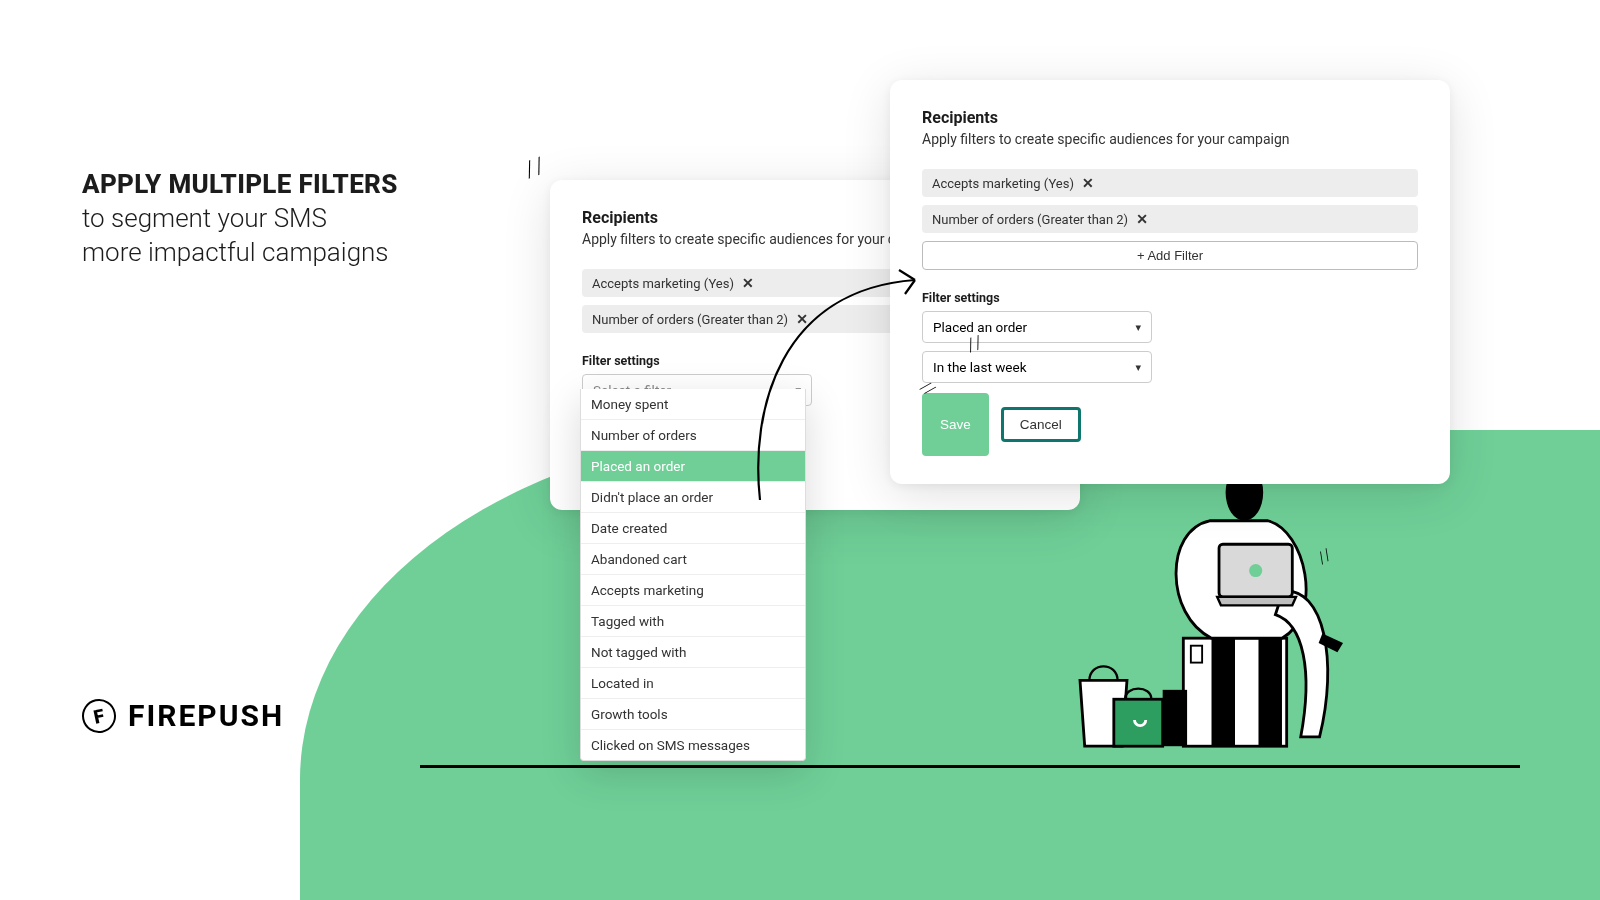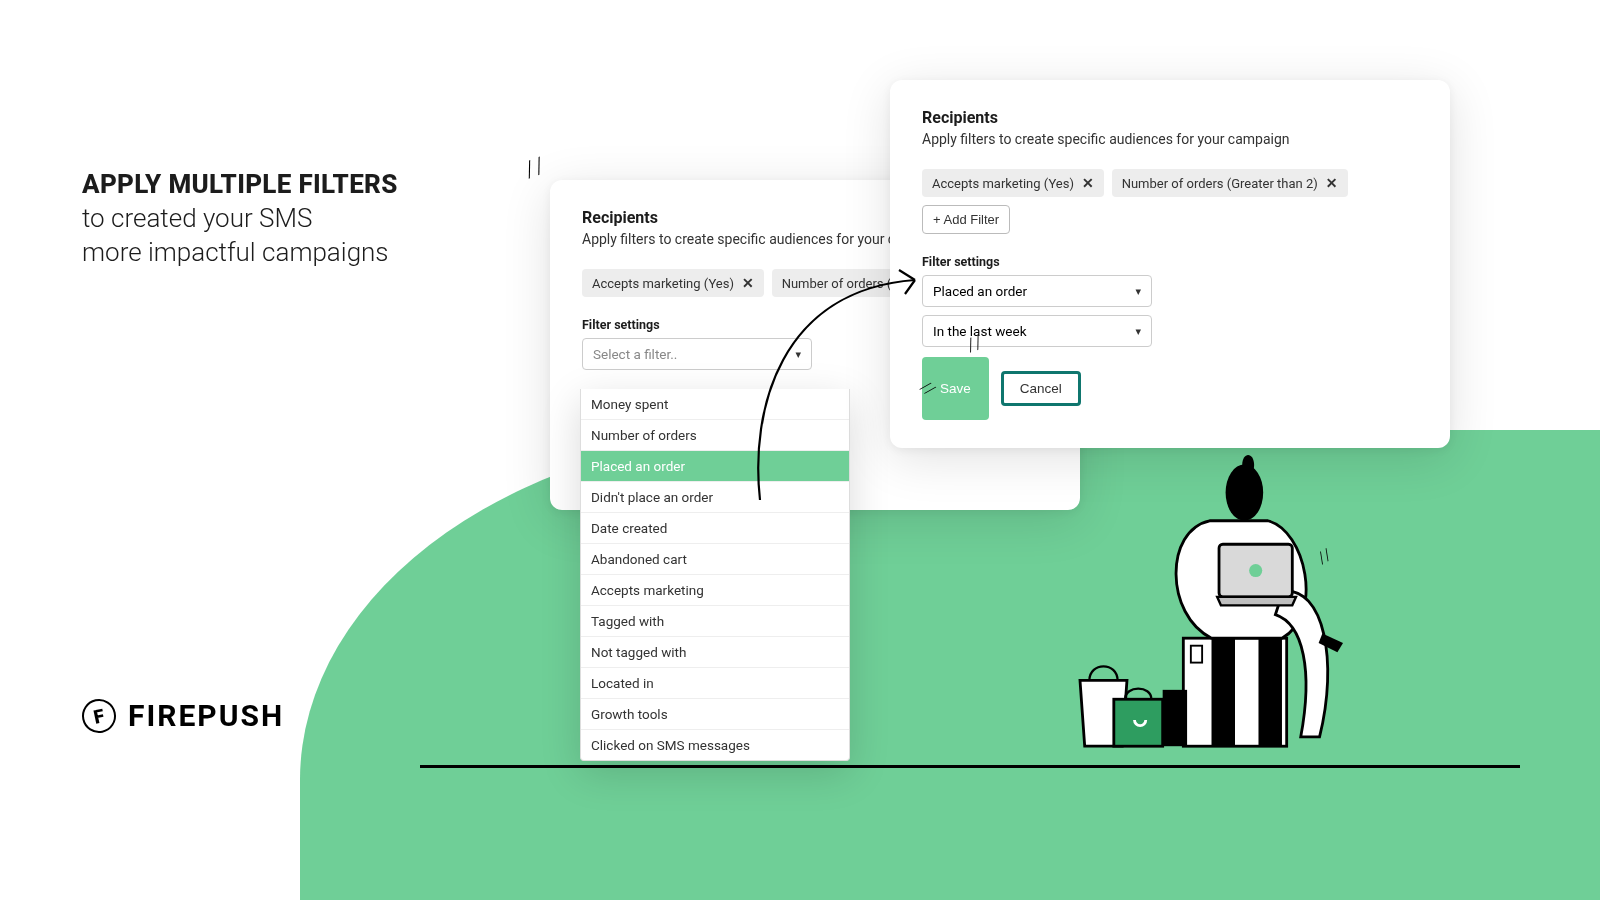--- a/index.html
+++ b/index.html
@@ -72,21 +72,21 @@
     font-size: 16px;
     font-weight: 700;
     color: #1c1c1c;
     margin-bottom: 4px;
   }
   .card .desc {
     font-size: 14px;
     color: #333;
     margin-bottom: 22px;
   }
-  .chips { display: flex; flex-wrap: wrap; gap: 8px; margin-bottom: 20px; }
+  .chips { display: flex; flex-wrap: wrap; gap: 8px; margin-bottom: 20px; flex-direction: column; }
   .chip {
     background: #ededed;
     border-radius: 4px;
     padding: 6px 10px;
     font-size: 13px;
     color: #333;
     display: inline-flex; align-items: center; gap: 8px;
   }
   .chip .x {
     font-weight: 600;
@@ -156,21 +156,21 @@
   .card-front {
     left: 890px; top: 80px;
     width: 560px;
     z-index: 4;
   }
 
   
   .dropdown {
     position: absolute;
     left: 580px; top: 389px;
-    width: 270px;
+    width: 226px;
     background: #fff;
     border: 1px solid #ddd;
     border-top: none;
     border-radius: 0 0 4px 4px;
     box-shadow: 0 12px 40px rgba(0,0,0,0.15);
     z-index: 3;
     font-size: 13.5px;
   }
   .dropdown .opt {
     padding: 7px 10px;
@@ -230,21 +230,21 @@
 
 </style>
 </head>
 <body>
 
 <div class="stage">
   <div class="green-blob"></div>
 
   <div class="promo">
     <div class="headline">APPLY MULTIPLE FILTERS</div>
-    <div class="sub">to created your SMS</div>
+    <div class="sub">to segment your SMS</div>
     <div class="sub">more impactful campaigns</div>
   </div>
 
   <div class="logo">
     <div class="logo-mark">F</div>
     <div class="logo-text">FIREPUSH</div>
   </div>
 
   <div class="card card-back">
     <h2>Recipients</h2>

